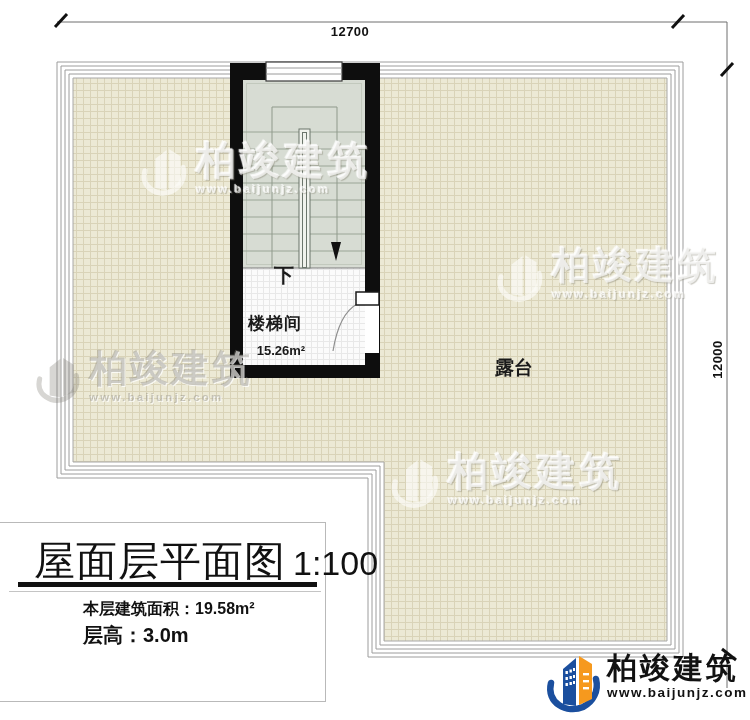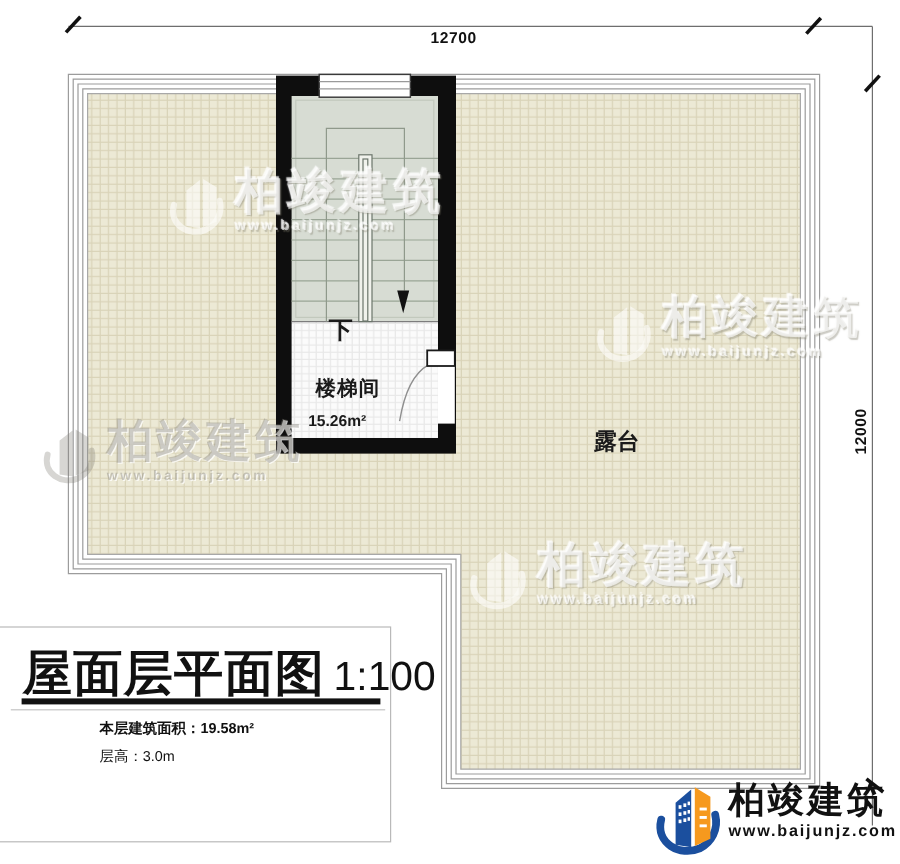--- a/index.html
+++ b/index.html
@@ -12,21 +12,21 @@
   .dim{font-size:13px;font-weight:bold;letter-spacing:.5px;color:#111;text-align:center;}
   #dim-right{transform:rotate(-90deg);}
   
   #terrace-label{font-size:19px;width:100px;text-align:center;}
   #stair-down{font-size:20px;width:36px;text-align:center;}
   #stair-room{font-size:17px;width:96px;text-align:center;letter-spacing:1px;}
   #stair-area{font-size:13px;width:96px;text-align:center;}
   
   #title-box{left:-2px;top:522px;width:326px;height:178px;border:1px solid #b9b9b9;}
   #title-row{left:18px;top:533px;display:flex;align-items:baseline;white-space:nowrap;}
-  #title-main{font-size:41px;font-weight:bold;letter-spacing:1px;}
+  #title-main{font-size:41px;font-weight:normal;letter-spacing:1px;margin-left:15px;}
   #title-scale{font-size:34px;margin-left:7px;}
   
   #brand{left:543px;top:651px;display:flex;align-items:flex-start;}
   #brand-text{margin-left:4px;}
   #brand-company{font-size:30px;font-weight:bold;letter-spacing:3px;white-space:nowrap;line-height:33px;}
   #brand-site{font-size:13.5px;font-weight:bold;letter-spacing:1.5px;white-space:nowrap;margin-top:1px;}
   
   .wm{display:flex;align-items:flex-start;pointer-events:none;}
   .wm .wm-txt{margin-left:6px;}
   .wm .wm-big{font-weight:bold;white-space:nowrap;line-height:1.05;}
@@ -148,37 +148,37 @@
   <div class="abs wm wm-light" id="wm4">
     <svg width="54" height="62">
         <use href="#bjmark" width="54" height="62"></use>
       </svg>
     <div class="wm-txt">
       <div class="wm-big">柏竣建筑</div>
       <div class="wm-url">www.baijunjz.com</div>
     </div>
   </div>
 
-  <div class="abs dim" id="dim-top" style="left:336px;top:24px;width:84px;">12700</div>
+  <div class="abs dim" id="dim-top" style="left:308px;top:24px;width:84px;">12700</div>
   <div class="abs dim" id="dim-right" style="left:686px;top:352px;width:62px;height:15px;">12000</div>
 
   <div class="abs lbl" id="terrace-label" style="left:464px;top:355px;text-align:center;">露台</div>
   <div class="abs lbl" id="stair-down" style="left:266px;top:262px;">下</div>
-  <div class="abs lbl" id="stair-room" style="left:242px;top:312px;">楼梯间</div>
+  <div class="abs lbl" id="stair-room" style="left:227px;top:312px;">楼梯间</div>
   <div class="abs lbl" id="stair-area" style="left:233px;top:343px;">15.26m²</div>
 
   <div class="abs" id="title-box">
     <div class="abs" id="title-row" style="position:absolute;left:20px;top:11px;">
       <span id="title-main">屋面层平面图</span>
       <span id="title-scale">1:100</span>
     </div>
     <div style="position:absolute;left:19px;top:59px;width:299px;height:5px;background:#111;"></div>
     <div style="position:absolute;left:10px;top:68px;width:312px;height:1px;background:#c4c4c4;"></div>
-    <div style="position:absolute;left:84px;top:76px;font-size:12px;font-weight:bold;white-space:nowrap;">本层建筑面积：19.58m²</div>
-    <div style="position:absolute;left:84px;top:99px;font-size:12px;font-weight:normal;white-space:nowrap;">层高：3.0m</div>
+    <div style="position:absolute;left:84px;top:76px;font-size:16px;font-weight:bold;white-space:nowrap;">本层建筑面积：19.58m²</div>
+    <div style="position:absolute;left:84px;top:99px;font-size:20px;font-weight:bold;white-space:nowrap;">层高：3.0m</div>
   </div>
 
   <div class="abs" id="brand">
     <svg width="60" height="62" viewBox="0 0 60 62">
       <path d="M8,32 C3,52 24,63 40,56 C50,51 56,40 53,28" fill="none" stroke="#1b4f9e" stroke-width="6.5" stroke-linecap="round"></path>
       <polygon points="20,18 33,7 33,55 20,53" fill="#1b4f9e"></polygon>
       <polygon points="36,5 49,13 49,48 36,54" fill="#f6991e"></polygon>
       <g fill="#ffffff">
         <rect x="22.5" y="20" width="2.4" height="3"></rect>
           <rect x="26.5" y="18.5" width="2.4" height="3"></rect>

